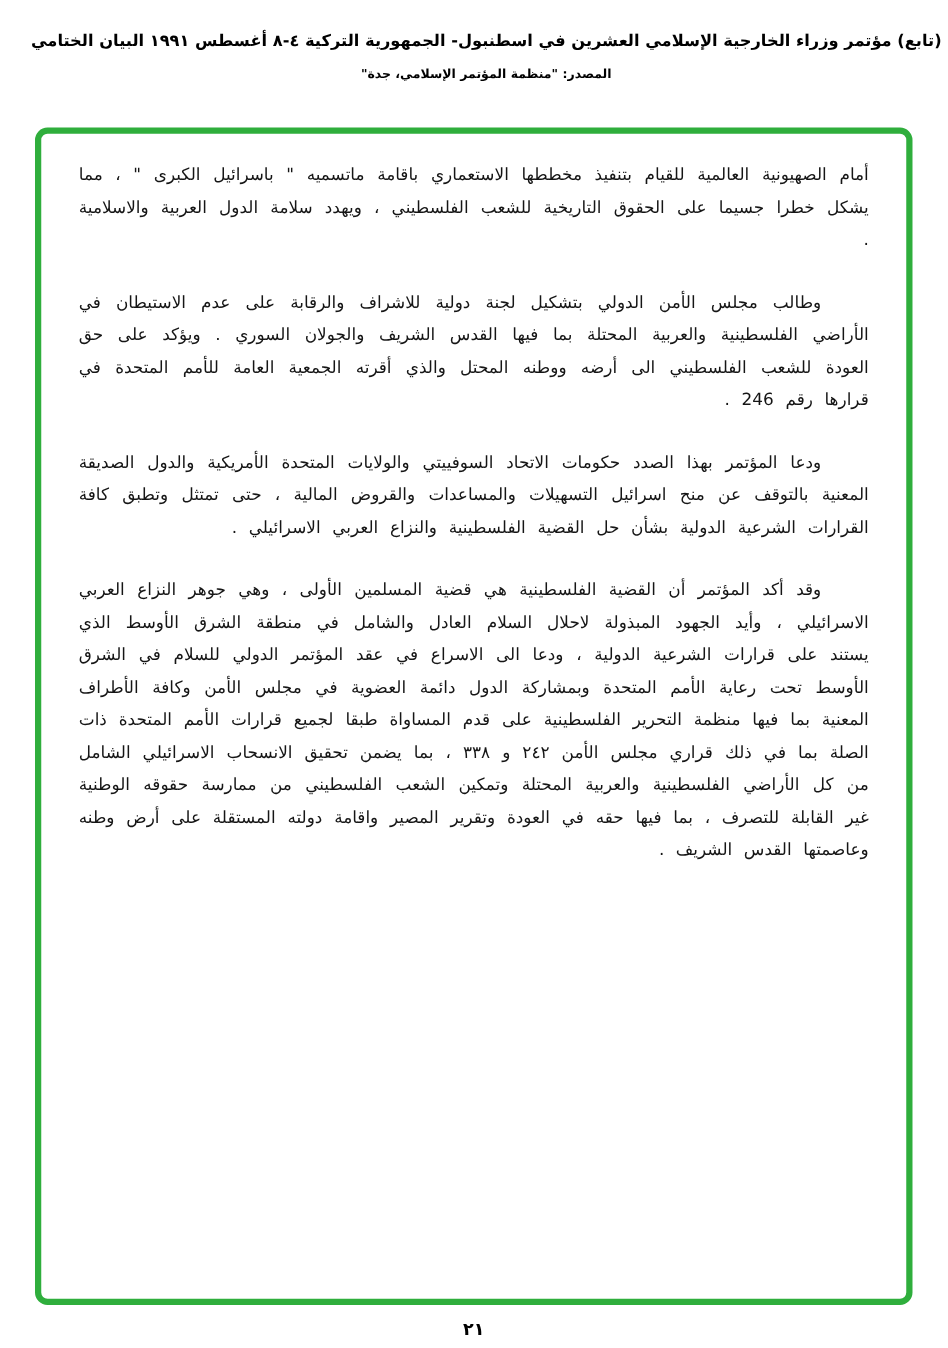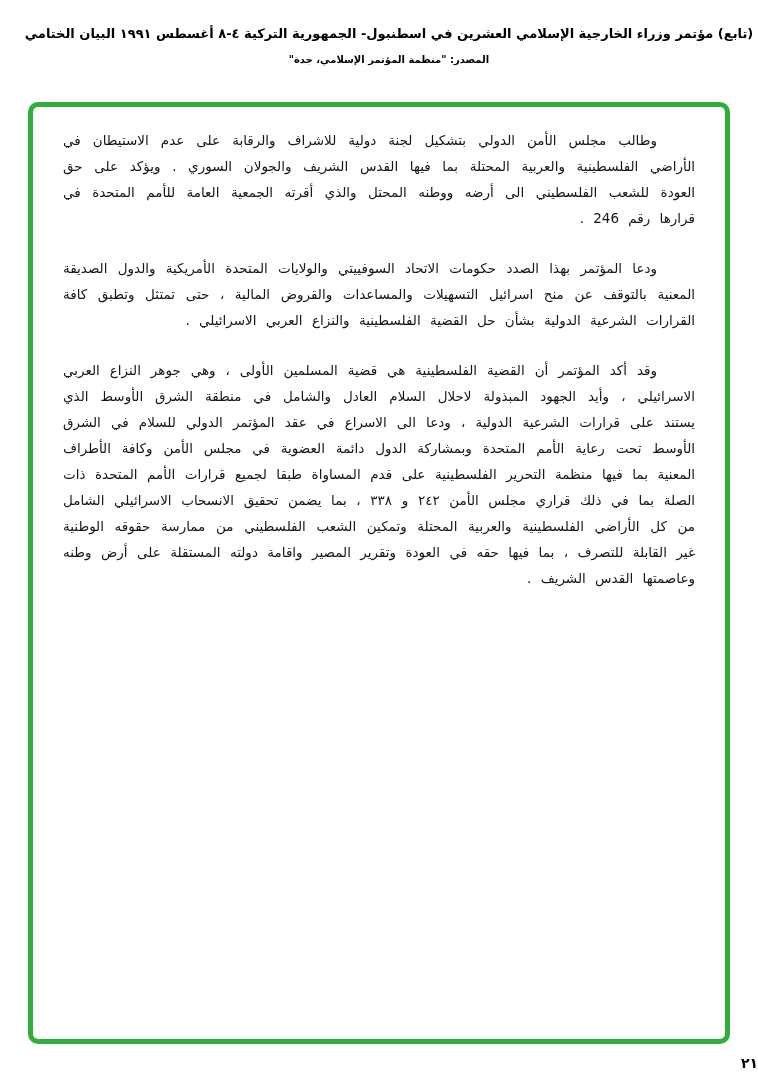--- a/index.html
+++ b/index.html
@@ -61,38 +61,40 @@
     color: #151515;
   }
   .para.indent {
     text-indent: 38px;
   }
   .footer {
     position: absolute;
     bottom: 6px;
     left: 0;
     right: 0;
+    text-align: center;
   }
   .page-number {
     font-size: 14px;
     font-weight: bold;
     color: #000000;
   }
 </style>
 </head>
 <body>
 
 <div class="page">
 
   <div class="header">
     <div class="title">(تابع) مؤتمر وزراء الخارجية الإسلامي العشرين في اسطنبول- الجمهورية التركية ٤-٨ أغسطس ١٩٩١ البيان الختامي</div>
     <div class="source">المصدر: "منظمة المؤتمر الإسلامي، جدة"</div>
   </div>
 
   <div class="green-box" style="border-color: rgb(47, 174, 60);">
+    <p class="para">أمام الصهيونية العالمية للقيام بتنفيذ مخططها الاستعماري باقامة ماتسميه " باسرائيل الكبرى " ، مما يشكل خطرا جسيما على الحقوق التاريخية للشعب الفلسطيني ، ويهدد سلامة الدول العربية والاسلامية .</p>
     <p class="para indent">وطالب مجلس الأمن الدولي بتشكيل لجنة دولية للاشراف والرقابة على عدم الاستيطان في الأراضي الفلسطينية والعربية المحتلة بما فيها القدس الشريف والجولان السوري . ويؤكد على حق العودة للشعب الفلسطيني الى أرضه ووطنه المحتل والذي أقرته الجمعية العامة للأمم المتحدة في قرارها رقم 246 .</p>
     <p class="para indent">ودعا المؤتمر بهذا الصدد حكومات الاتحاد السوفييتي والولايات المتحدة الأمريكية والدول الصديقة المعنية بالتوقف عن منح اسرائيل التسهيلات والمساعدات والقروض المالية ، حتى تمتثل وتطبق كافة القرارات الشرعية الدولية بشأن حل القضية الفلسطينية والنزاع العربي الاسرائيلي .</p>
     <p class="para indent">وقد أكد المؤتمر أن القضية الفلسطينية هي قضية المسلمين الأولى ، وهي جوهر النزاع العربي الاسرائيلي ، وأيد الجهود المبذولة لاحلال السلام العادل والشامل في منطقة الشرق الأوسط الذي يستند على قرارات الشرعية الدولية ، ودعا الى الاسراع في عقد المؤتمر الدولي للسلام في الشرق الأوسط تحت رعاية الأمم المتحدة وبمشاركة الدول دائمة العضوية في مجلس الأمن وكافة الأطراف المعنية بما فيها منظمة التحرير الفلسطينية على قدم المساواة طبقا لجميع قرارات الأمم المتحدة ذات الصلة بما في ذلك قراري مجلس الأمن ٢٤٢ و ٣٣٨ ، بما يضمن تحقيق الانسحاب الاسرائيلي الشامل من كل الأراضي الفلسطينية والعربية المحتلة وتمكين الشعب الفلسطيني من ممارسة حقوقه الوطنية غير القابلة للتصرف ، بما فيها حقه في العودة وتقرير المصير واقامة دولته المستقلة على أرض وطنه وعاصمتها القدس الشريف .</p>
   </div>
 
   <div class="footer">
     <span class="page-number">٢١</span>
   </div>
 
 </div>

